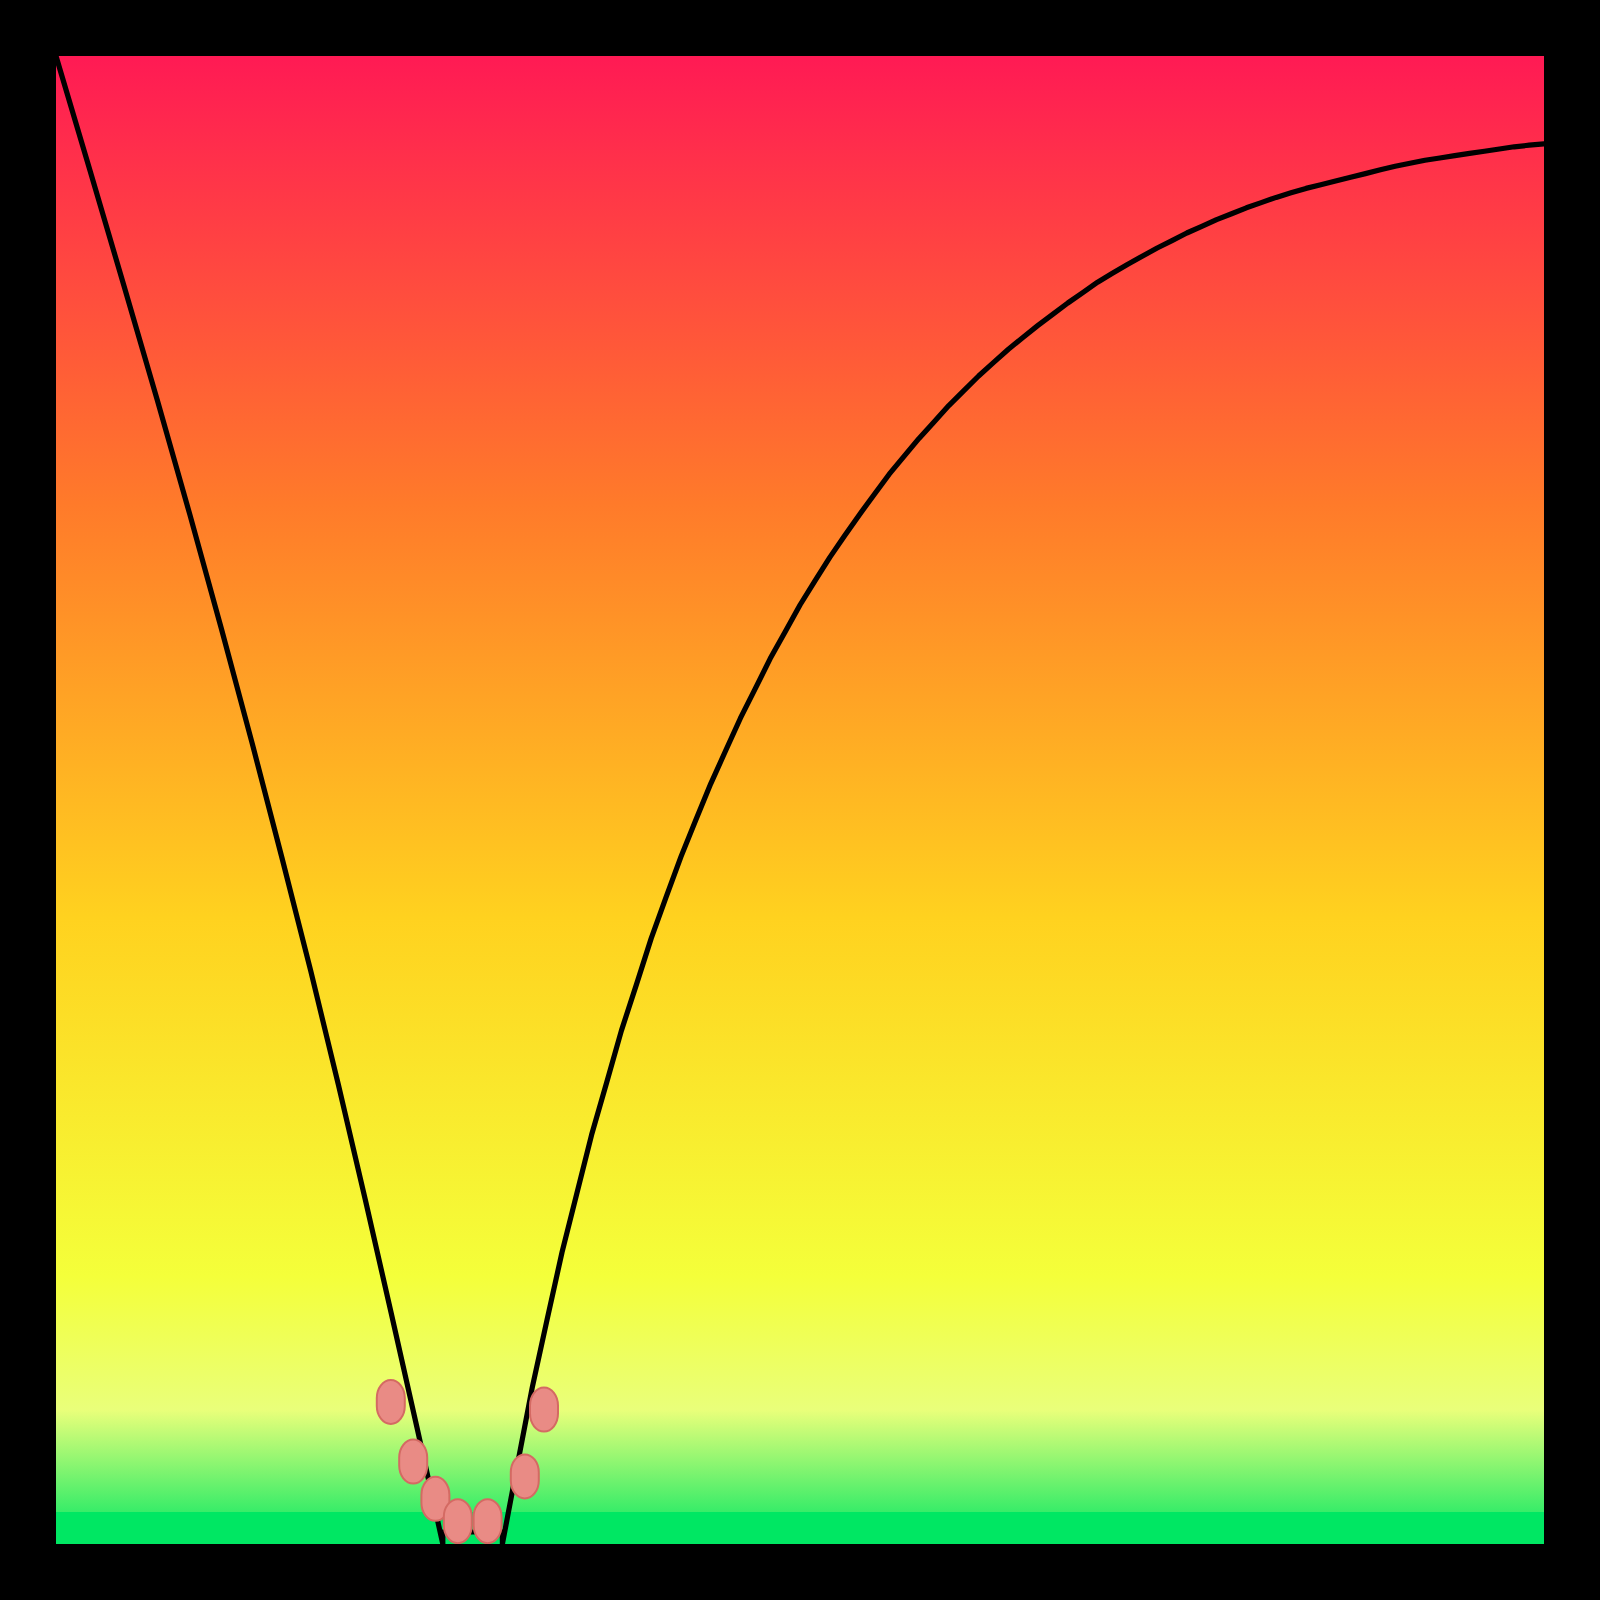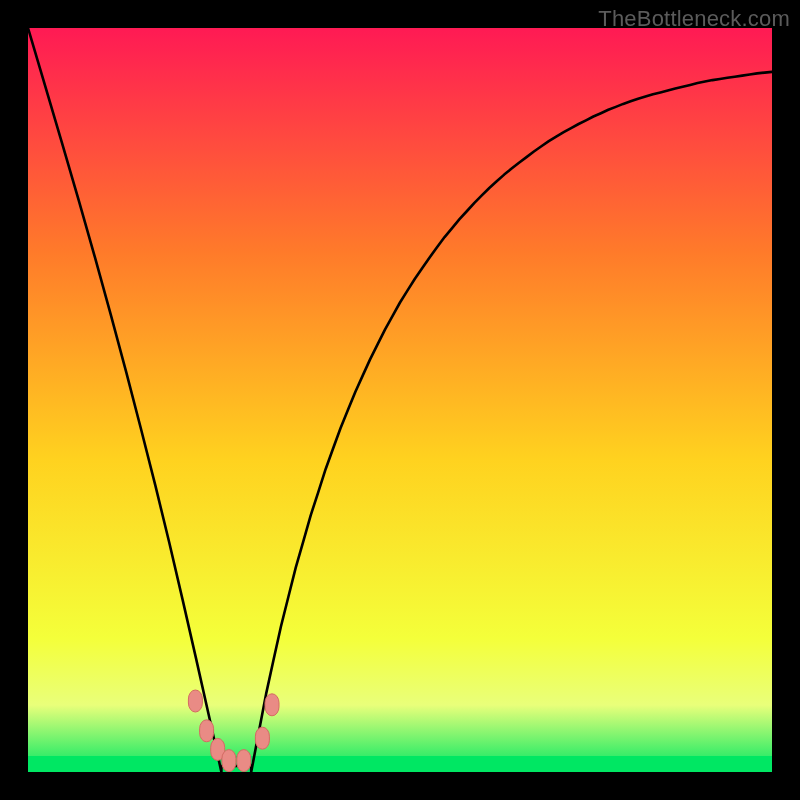--- a/index.html
+++ b/index.html
@@ -38,21 +38,20 @@
     display: block;
     width: 744px;
     height: 744px;
   }
 </style>
 </head>
 <body>
 
 <div class="frame">
 
-  <div class="watermark">TheBottleneck.com</div>
 
   <div class="plot-wrap">
     <svg class="plot" viewBox="0 0 744 744">
       <defs>
         <linearGradient id="bg-grad" x1="0" y1="0" x2="0" y2="1">
           <stop offset="0%" stop-color="#ff1a54"></stop>
           <stop offset="30%" stop-color="#ff7a2a"></stop>
           <stop offset="58%" stop-color="#ffd21f"></stop>
           <stop offset="82%" stop-color="#f4ff3a"></stop>
           <stop offset="91%" stop-color="#e9ff7a"></stop>

